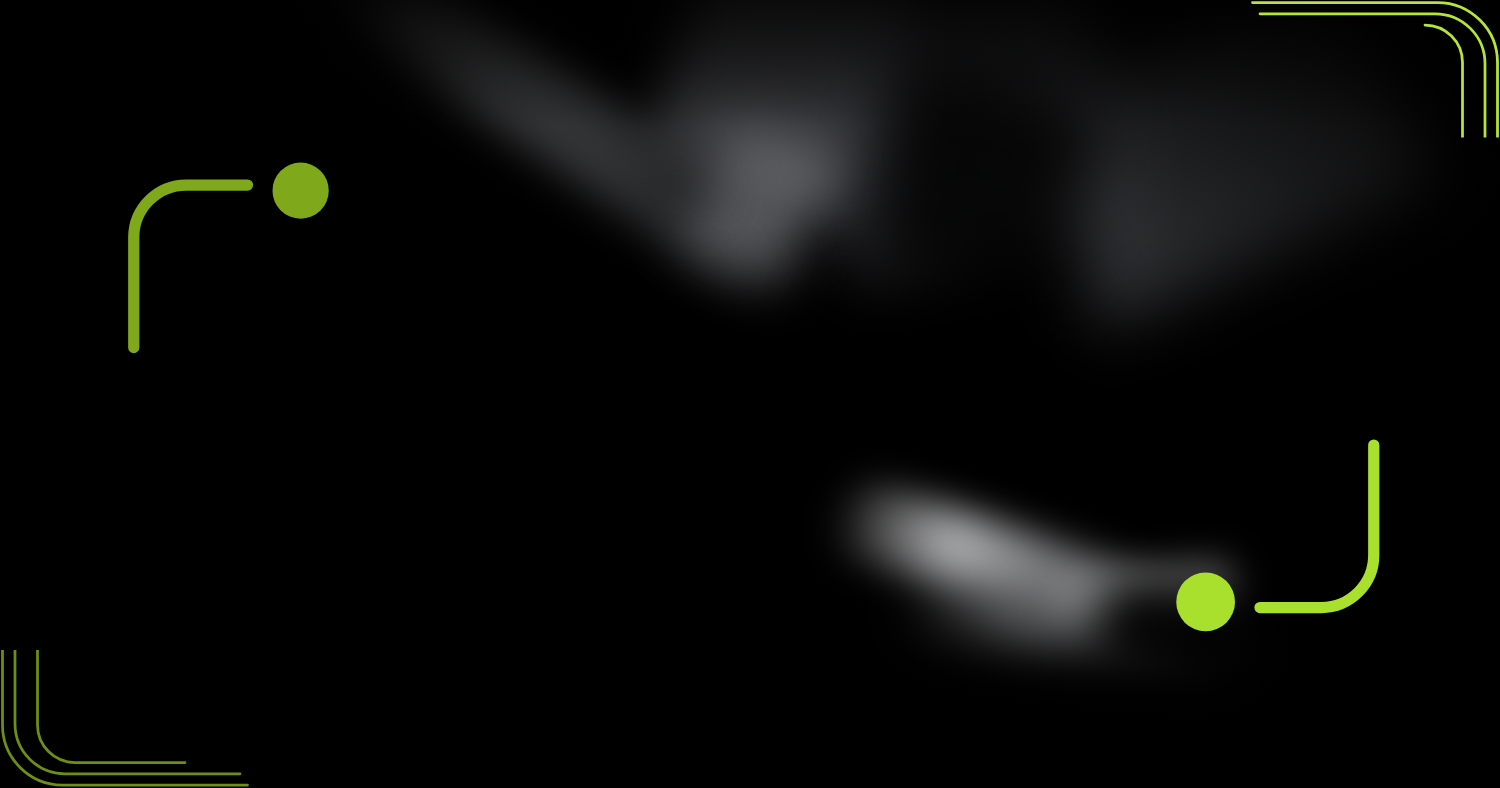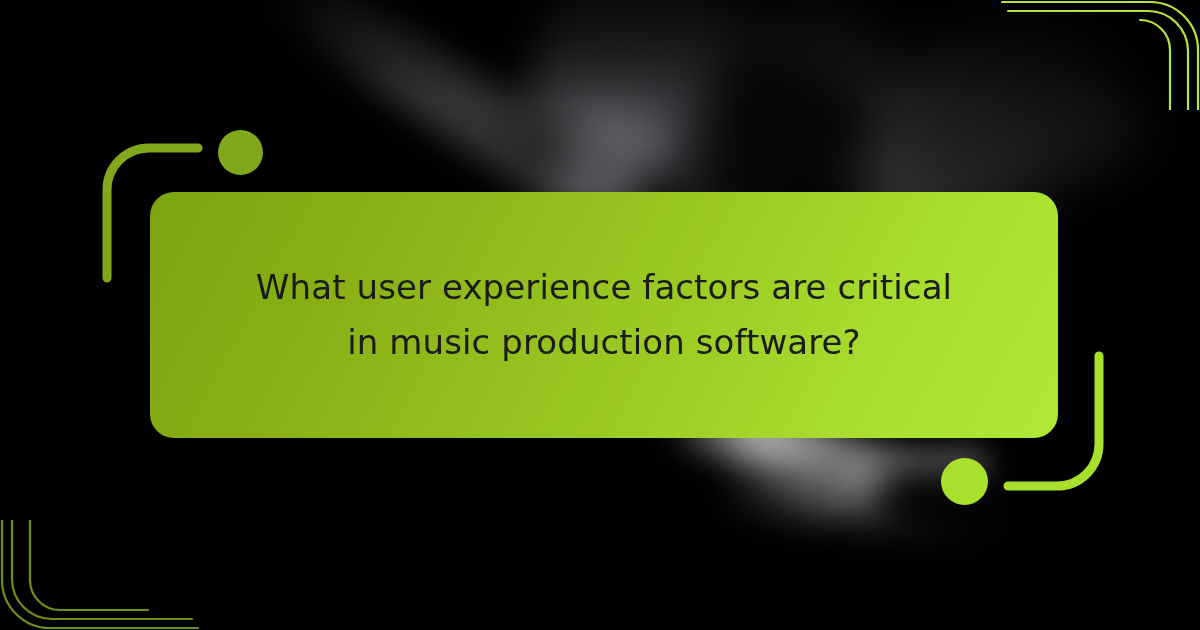--- a/index.html
+++ b/index.html
@@ -226,17 +226,14 @@
 
   <div class="bracket bracket-br">
     <svg width="110" height="145" viewBox="0 0 110 145" fill="none">
       <path d="M99 6 V94 A42 42 0 0 1 57 136 H8" stroke="#a9e02e" stroke-width="9" fill="none" stroke-linecap="round"></path>
     </svg>
   </div>
 
   <div class="dot dot-tl"></div>
   <div class="dot dot-br"></div>
 
-  <div class="card">
-    <h1 class="card-title">What user experience factors are critical in music production software?</h1>
-  </div>
 
 </div>
 
 </body></html>

